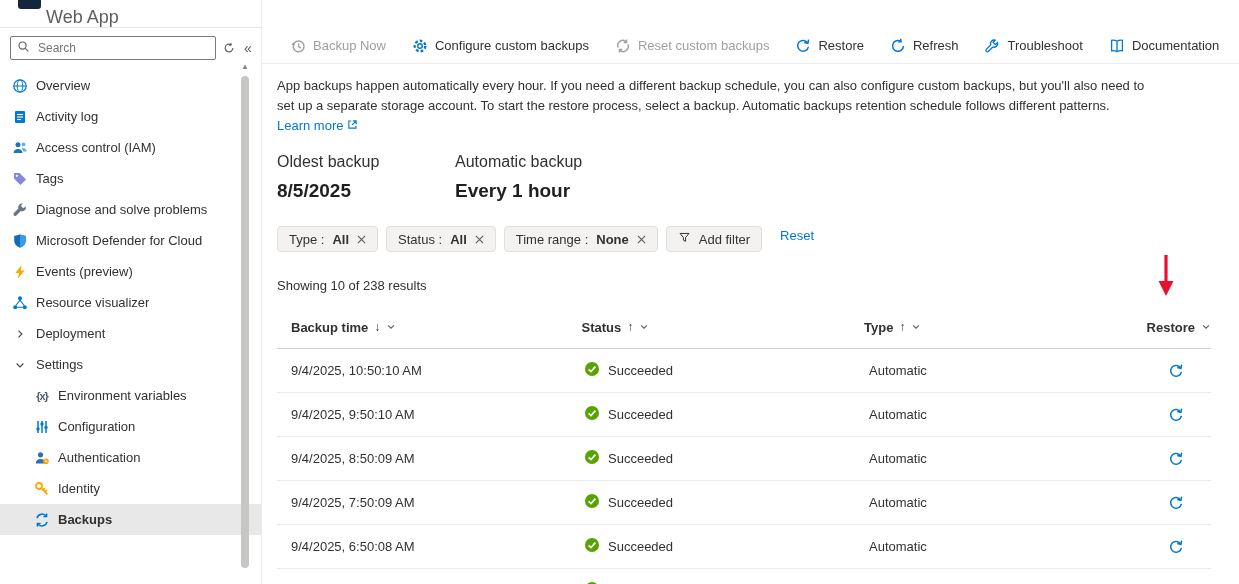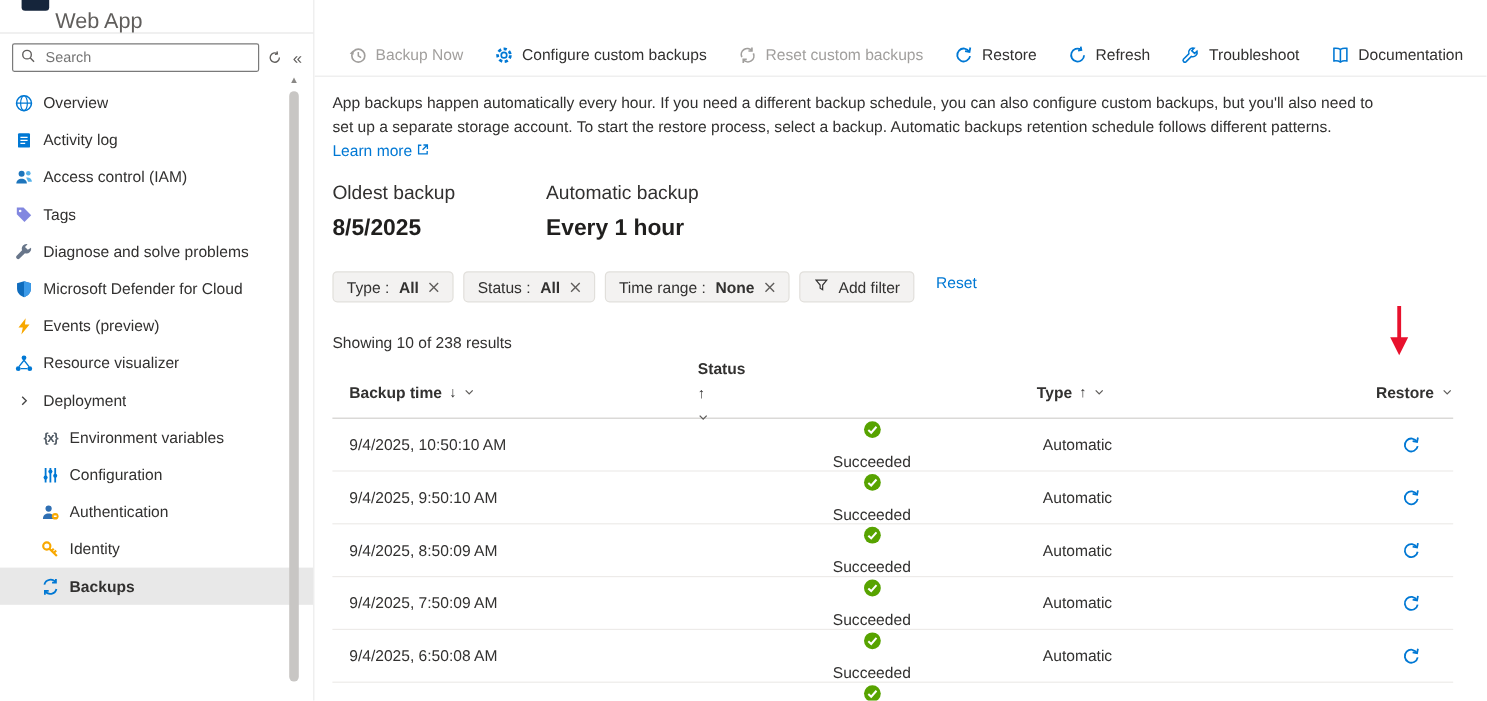--- a/index.html
+++ b/index.html
@@ -60,21 +60,21 @@
   .pill b { font-weight:700; }
   .pill .x-icon { display:flex; cursor:pointer; }
   .reset-link { color:#0078d4; text-decoration:none; margin-left:10px; align-self:flex-start; margin-top:2px; cursor:pointer; }
 
   .results { margin-top:26px; color:#323130; }
 
   .tbl { margin-top:14px; margin-right:4px; }
   .tbl-header { display:flex; align-items:center; height:42px; border-bottom:1px solid #d2d0ce; padding-left:14px; }
   .th { display:flex; align-items:flex-start; gap:6px; font-weight:700; cursor:pointer; }
   .sort-glyph { font-weight:400; font-size:12px; color:#323130; }
-  .col-time { width:293px; } .col-status { width:285px;flex-direction:column; } .col-type { width:285px; } .col-restore { flex:1; }
+  .col-time { width:293px; } .col-status { width:285px; } .col-type { width:285px; } .col-restore { flex:1; }
   .tbl-row { display:flex; align-items:center; height:44px; border-bottom:1px solid #edebe9; padding-left:14px; cursor:pointer; }
   .cell-status { display:flex; align-items:center; gap:8px; }
   .restore-btn { background:none; border:none; padding:0; margin-left:14px; color:#0078d4; cursor:pointer; display:flex; }
 
   .red-arrow { position:absolute; top:254px; right:62px; }
 </style>
 </head>
 <body>
 
 <div class="screen">
@@ -194,20 +194,28 @@
 
       <div class="nav-item">
         <span class="nav-icon">
           <svg viewBox="0 0 16 16" width="12" height="12">
               <path d="M6 3.5 L10.5 8 L6 12.5" fill="none" stroke="#444" stroke-width="1.5"></path>
             </svg>
         </span>
         <span class="nav-label">Deployment</span>
       </div>
 
+      <div class="nav-item">
+        <span class="nav-icon">
+          <svg viewBox="0 0 16 16" width="12" height="12">
+              <path d="M3.5 6 L8 10.5 L12.5 6" fill="none" stroke="#444" stroke-width="1.5"></path>
+            </svg>
+        </span>
+        <span class="nav-label">Settings</span>
+      </div>
 
       <div class="nav-item child">
         <span class="nav-icon">
             <span class="vars-glyph">{x}</span>
           </span>
         <span class="nav-label">Environment variables</span>
       </div>
 
       <div class="nav-item child">
         <span class="nav-icon">

